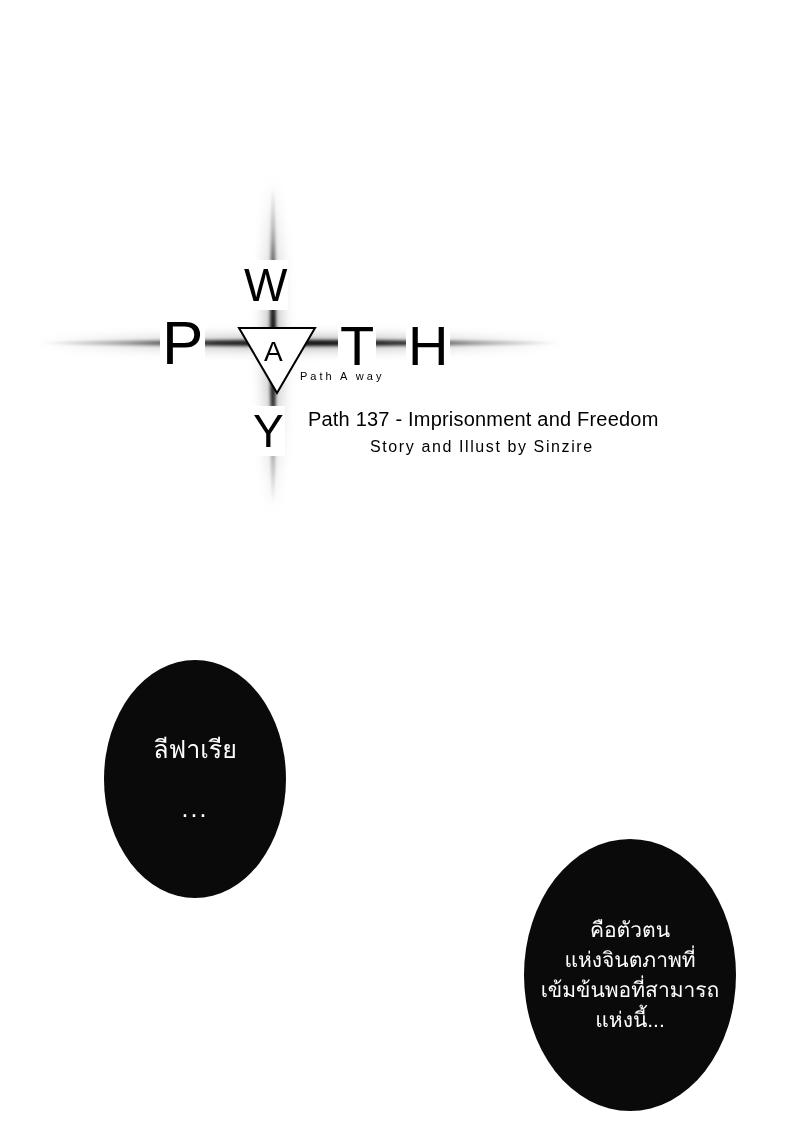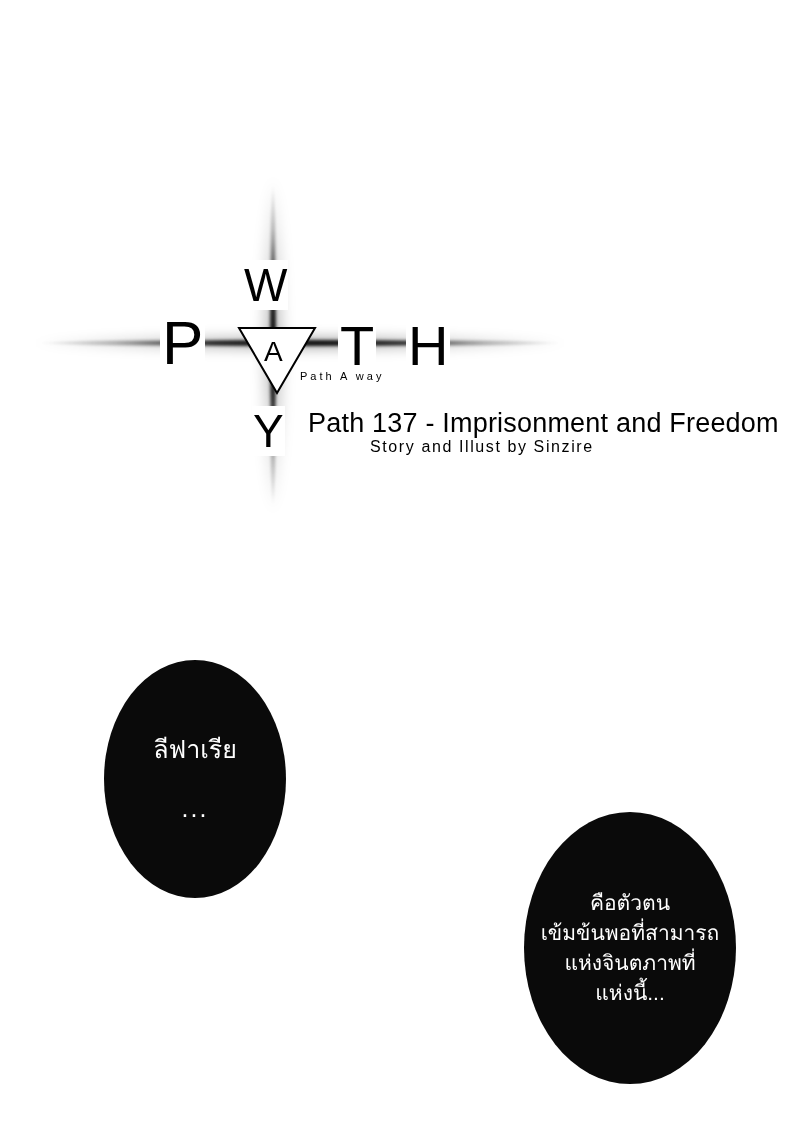--- a/index.html
+++ b/index.html
@@ -106,21 +106,21 @@
     left: 300px;
     top: 370px;
     font-size: 11px;
     letter-spacing: 3px;
     font-family: "Liberation Sans", sans-serif;
   }
   .chapter-title {
     position: absolute;
     left: 308px;
     top: 408px;
-    font-size: 27px;
+    font-size: 20px;
     letter-spacing: 0.2px;
     font-family: "Liberation Sans", sans-serif;
   }
   .credit {
     position: absolute;
     left: 370px;
     top: 438px;
     font-size: 16px;
     letter-spacing: 1.6px;
     font-family: "Liberation Sans", sans-serif;
@@ -145,21 +145,21 @@
     width: 182px;
     height: 238px;
     font-size: 25px;
     line-height: 1.5;
   }
   .bubble-1 .line-main { margin-bottom: 22px; }
   .bubble-1 .line-dots { font-size: 25px; letter-spacing: 2px; }
 
   .bubble-2 {
     left: 524px;
-    top: 812px;
+    top: 839px;
     width: 212px;
     height: 272px;
     font-size: 21px;
     line-height: 1.42;
     padding: 0 10px;
     box-sizing: border-box;
   }
   .bubble-2 .bline { display: block; white-space: nowrap; }
 </style>
 </head>
@@ -190,16 +190,16 @@
   <div class="credit">Story and Illust by Sinzire</div>
 </div>
 
 <div class="bubble bubble-1">
   <span class="line-main">ลีฟาเรีย</span>
   <span class="line-dots">...</span>
 </div>
 
 <div class="bubble bubble-2">
   <span class="bline">คือตัวตน</span>
+  <span class="bline">แห่งจินตภาพที่</span>
   <span class="bline">เข้มข้นพอที่สามารถ</span>
-  <span class="bline">แห่งจินตภาพที่</span>
   <span class="bline">แห่งนี้...</span>
 </div>
 
 </body></html>

